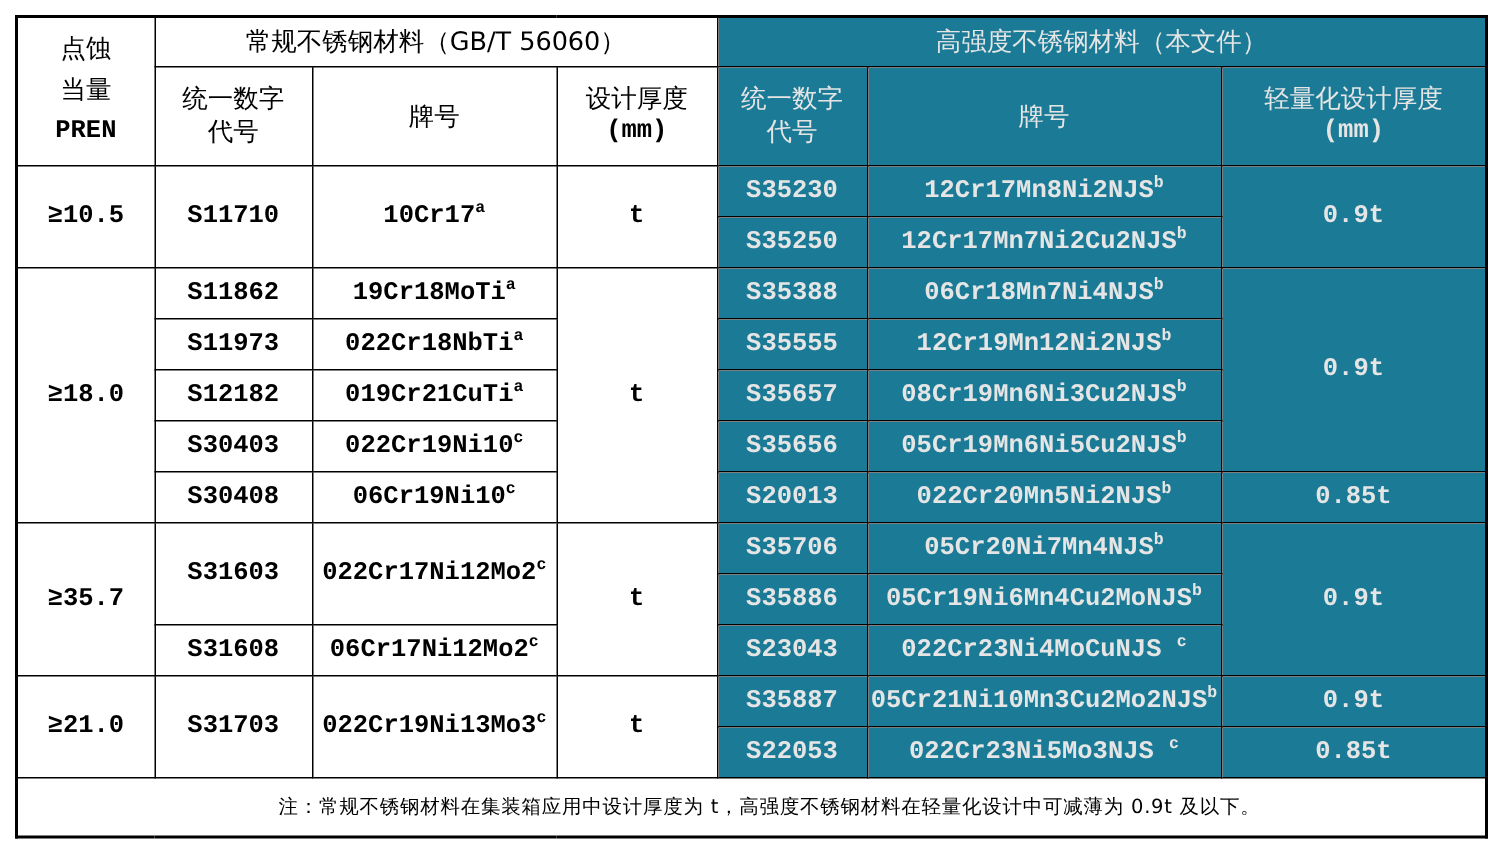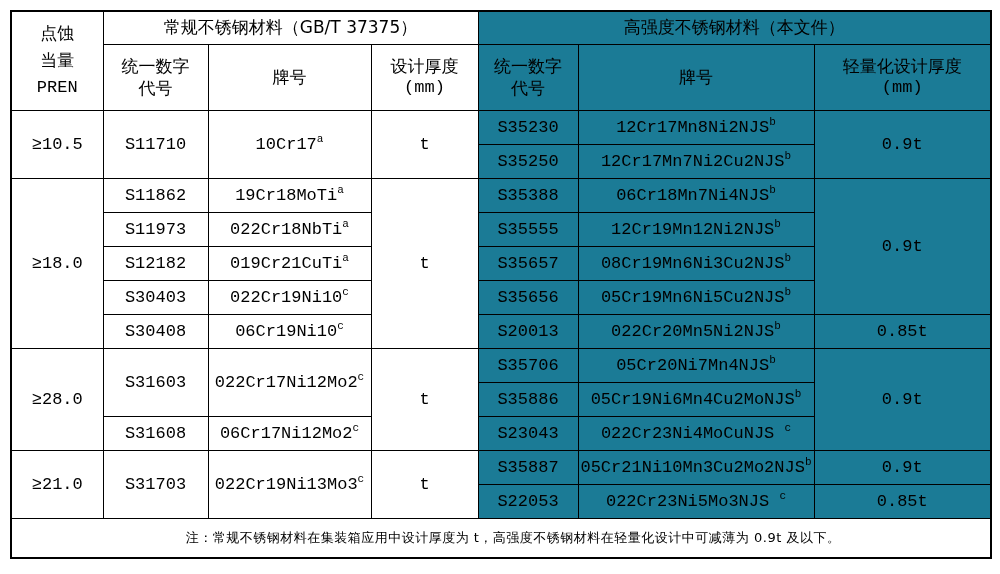--- a/index.html
+++ b/index.html
@@ -9,22 +9,22 @@
     border-collapse:collapse;table-layout:fixed;
     border:2px solid #000000;
   }
   th,td{
     border:1px solid #000000;
     text-align:center;vertical-align:middle;
     padding:0;font-weight:normal;color:#000000;
     overflow:hidden;
   }
   .cjk{font-family:"DejaVu Sans","Liberation Sans",sans-serif;font-size:17px;}
-  .mono{font-family:"Liberation Mono","DejaVu Sans Mono",monospace;font-size:17px;}
-  .hs{background:#1b7b96;color:#000000;}
+  .mono{font-family:"Liberation Mono","DejaVu Sans Mono",monospace;font-size:17px;font-weight:bold;}
+  .hs{background:#1b7b96;color:#e5e5e5;}
   tr.rh1{height:33px;}
   tr.rh2{height:66px;}
   tr.body{height:34px;}
   tr.noterow{height:40px;}
   sup{font-size:11px;line-height:0;vertical-align:super;}
   .hdr-line{display:block;line-height:22px;text-align:center;}
   .pren-line{display:block;line-height:27px;}
   .note-cell{text-align:center;padding-left:24px;font-size:13px;letter-spacing:0.5px;}
 </style>
 </head>
@@ -42,21 +42,21 @@
         <col style="width:177px">
     </colgroup>
 
     <tbody>
         <tr class="rh1">
       <th rowspan="2" class="cjk">
         <span class="pren-line">点蚀</span>
         <span class="pren-line">当量</span>
         <span class="pren-line mono">PREN</span>
       </th>
-      <th colspan="3" class="cjk">常规不锈钢材料（GB/T 37375）</th>
+      <th colspan="3" class="cjk">常规不锈钢材料（GB/T 56060）</th>
       <th colspan="3" class="cjk hs">高强度不锈钢材料（本文件）</th>
     </tr>
 
     <tr class="rh2">
       <th class="cjk">
         <span class="hdr-line">统一数字</span>
         <span class="hdr-line">代号</span>
       </th>
       <th class="cjk">牌号</th>
       <th class="cjk">
@@ -117,21 +117,21 @@
     </tr>
     <tr class="body">
       <td class="mono">S30408</td>
       <td class="mono"><span>06Cr19Ni10</span><sup>c</sup></td>
       <td class="mono hs">S20013</td>
       <td class="mono hs"><span>022Cr20Mn5Ni2NJS</span><sup>b</sup></td>
       <td class="mono hs">0.85t</td>
     </tr>
 
     <tr class="body">
-      <td rowspan="3" class="mono">≥28.0</td>
+      <td rowspan="3" class="mono">≥35.7</td>
       <td rowspan="2" class="mono">S31603</td>
       <td rowspan="2" class="mono"><span>022Cr17Ni12Mo2</span><sup>c</sup></td>
       <td rowspan="3" class="mono">t</td>
       <td class="mono hs">S35706</td>
       <td class="mono hs"><span>05Cr20Ni7Mn4NJS</span><sup>b</sup></td>
       <td rowspan="3" class="mono hs">0.9t</td>
     </tr>
     <tr class="body">
       <td class="mono hs">S35886</td>
       <td class="mono hs"><span>05Cr19Ni6Mn4Cu2MoNJS</span><sup>b</sup></td>

